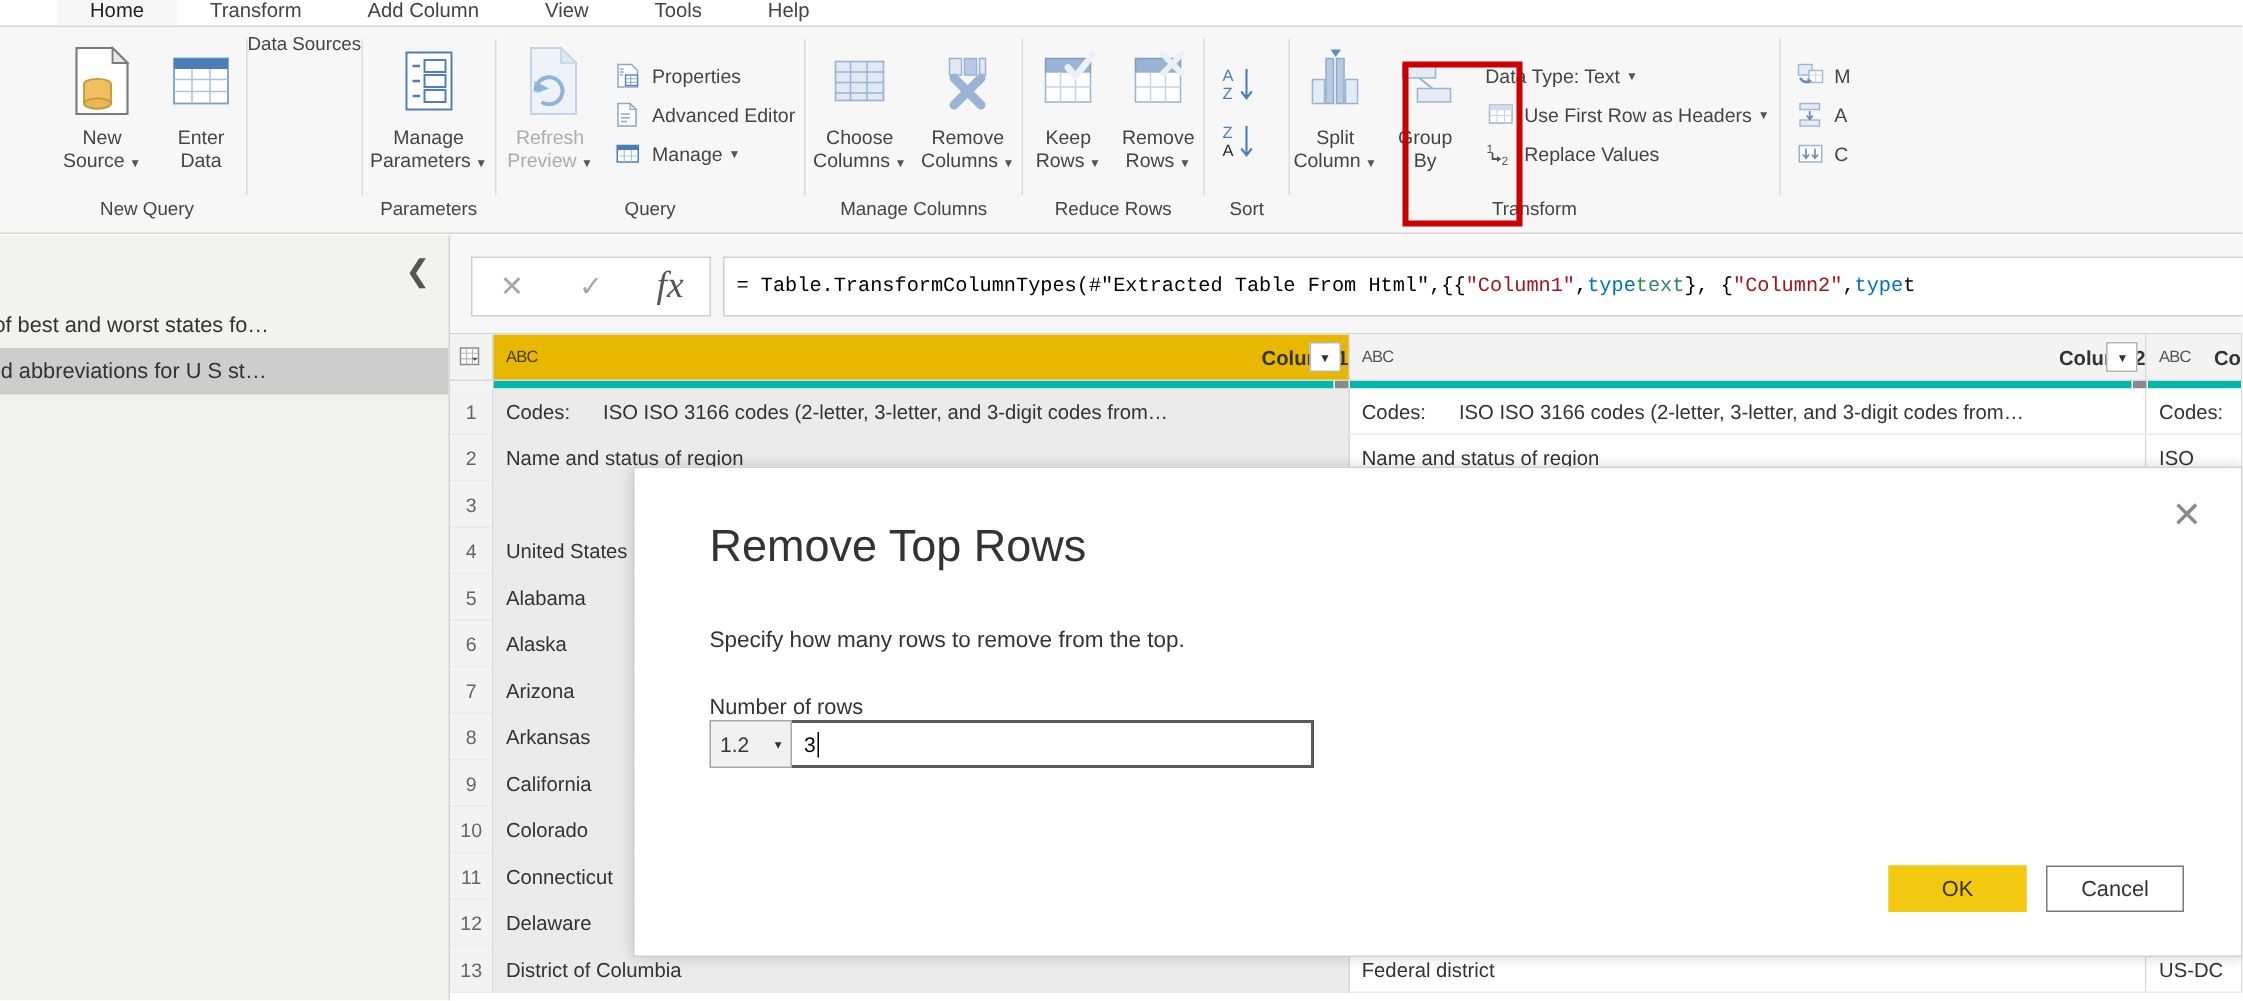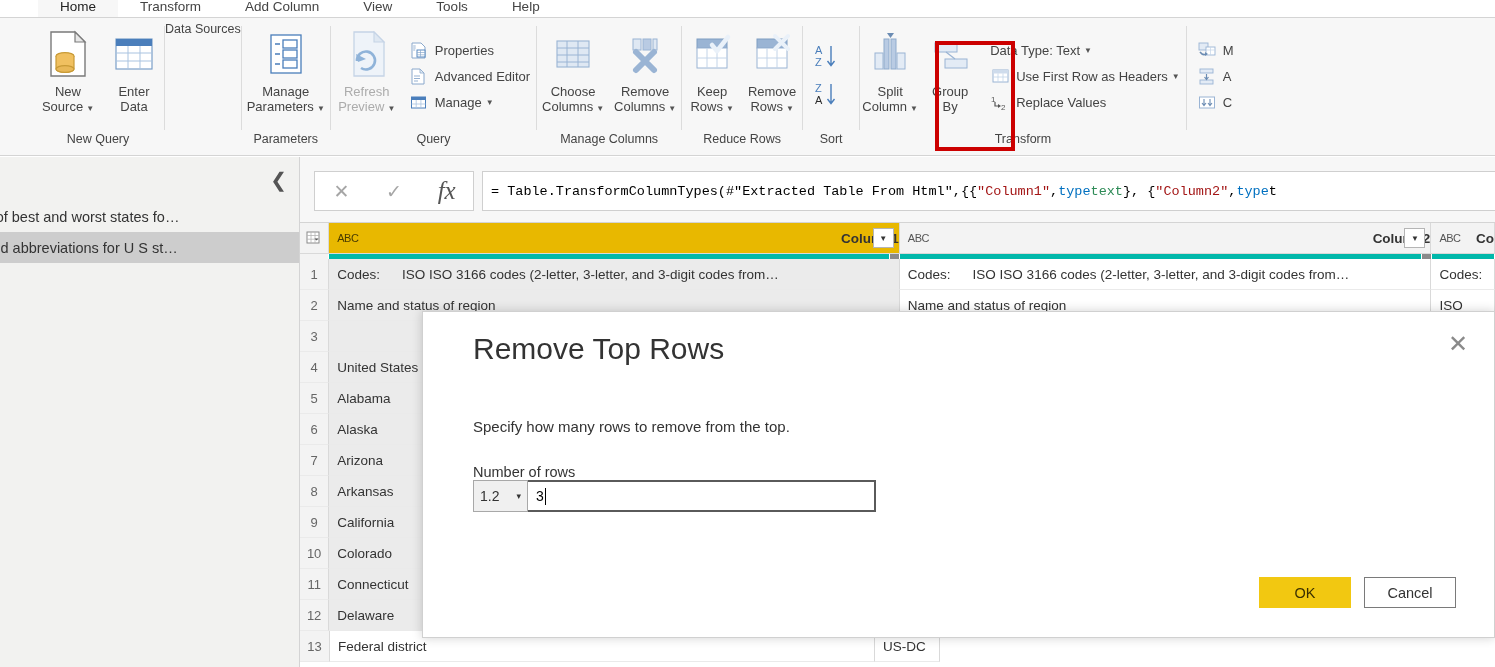--- a/index.html
+++ b/index.html
@@ -162,21 +162,21 @@
   #dialog{
     position:absolute; left:422px; top:311px; width:1073px; height:327px;
     background:#ffffff; border:1px solid #d0d0d0;
     box-shadow:0 0 10px rgba(0,0,0,0.18); z-index:50;
   }
   #dlg-close{
     position:absolute; right:26px; top:20px; font-size:24px; color:#8a8a8a;
     line-height:24px; cursor:pointer; font-weight:300;
   }
   #dlg-title{
-    position:absolute; left:50px; top:20px; font-size:30px; color:#333; font-weight:normal;
+    position:absolute; left:50px; top:36px; font-size:30px; color:#333; font-weight:normal;
   }
   #dlg-sub{ position:absolute; left:50px; top:106px; font-size:15px; color:#333; }
   #dlg-fieldlabel{ position:absolute; left:50px; top:152px; font-size:14.5px; color:#333; }
   #dlg-row{ position:absolute; left:50px; top:168px; display:flex; align-items:stretch; }
   #type-select{
     width:55px; height:32px; background:#f0f0f0; border:1px solid #a8a8a8;
     display:flex; align-items:center; justify-content:space-between;
     padding:0 6px; font-size:14px; color:#333; cursor:pointer;
   }
   #rows-input{
@@ -755,20 +755,23 @@
         </div>
         <div class="gcell" style="width: 545px;">
           <span>State</span>
         </div>
         <div class="gcell" style="width: 65px;">
           <span>E</span>
         </div>
       </div>
       <div class="growrow">
         <div class="rownum">13</div>
+        <div class="gcell tinted" style="width: 585px;">
+          <span>District of Columbia</span>
+        </div>
         <div class="gcell" style="width: 545px;">
           <span>Federal district</span>
         </div>
         <div class="gcell" style="width: 65px;">
           <span>US-DC</span>
         </div>
       </div>
     </div>
 </div>
 

